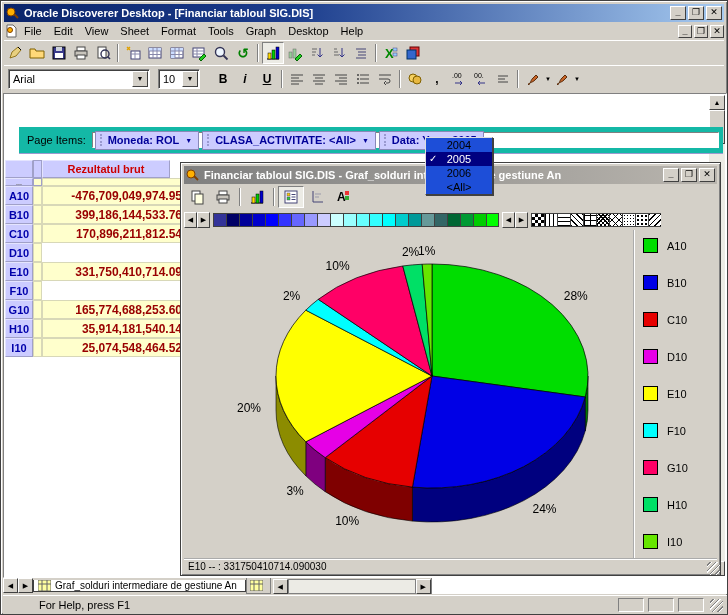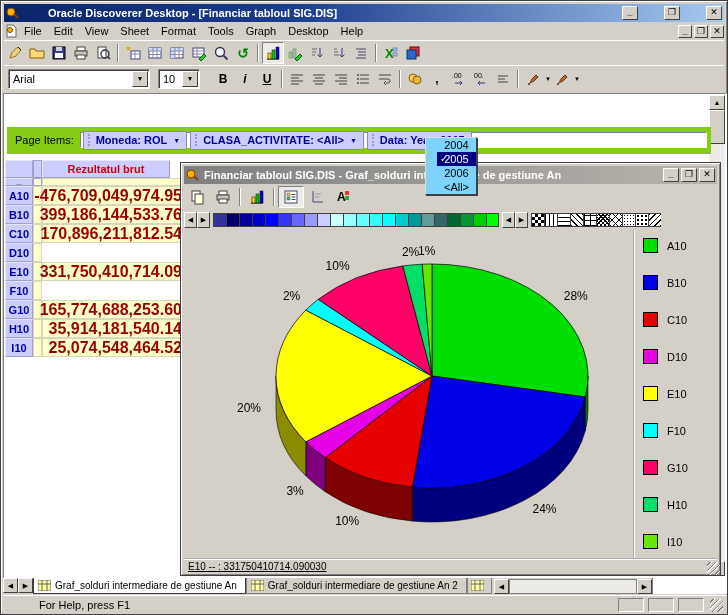--- a/index.html
+++ b/index.html
@@ -2,21 +2,21 @@
 <html><head>
 <meta charset="utf-8">
 <style>
   html,body{margin:0;padding:0;background:#808080;}
   *{box-sizing:border-box;}
   .app{position:relative;width:728px;height:615px;background:#D4D0C8;
        font-family:"Liberation Sans","DejaVu Sans",sans-serif;font-size:11px;color:#000;
        border:1px solid #404040;box-shadow:inset 1px 1px 0 #fff,inset -1px -1px 0 #808080;overflow:hidden;}
   
   .titlebar{position:absolute;left:3px;top:3px;right:3px;height:18px;
-     background:linear-gradient(90deg,#0A246A,#1B3C8C 40%,#A6CAF0);display:flex;align-items:center;padding:0 2px;gap:24px;}
+     background:linear-gradient(90deg,#0A246A,#1B3C8C 40%,#A6CAF0);display:flex;align-items:center;padding:0 2px;}
   .titlebar .ttext{color:#fff;font-weight:bold;font-size:11px;margin-left:4px;flex:1;white-space:nowrap;overflow:hidden;}
   .winbtn{width:16px;height:14px;background:#D4D0C8;border:1px solid;border-color:#fff #404040 #404040 #fff;
      font-size:9px;line-height:11px;text-align:center;margin-left:2px;font-weight:bold;color:#000;}
   .appicon{width:14px;height:14px;flex:0 0 14px;}
   
   .menubar{position:absolute;left:3px;top:21px;right:3px;height:18px;display:flex;align-items:center;}
   .menu-items{display:flex;flex:1;}
   .menu-item{padding:1px 6px;cursor:default;}
   .mdi-btns{display:flex;}
   .mdi-btns .winbtn{width:14px;height:13px;}
@@ -42,21 +42,21 @@
   .sheet-title{position:absolute;left:1px;top:1px;width:704px;height:28px;background:#FFFFCC;
      border:1px solid #c0c0c0;display:flex;align-items:center;justify-content:center;
      color:#000099;font-weight:bold;font-size:15px;letter-spacing:0.2px;}
   
   .vscroll{position:absolute;right:1px;top:1px;width:16px;height:481px;background:#ECEBE5;}
   .sbtn{width:16px;height:15px;background:#D4D0C8;border:1px solid;border-color:#fff #404040 #404040 #fff;
      font-size:7px;text-align:center;line-height:13px;color:#000;}
   .vscroll .thumb{width:16px;height:34px;background:#D4D0C8;border:1px solid;border-color:#fff #404040 #404040 #fff;}
   .vscroll .sbtn.down{position:absolute;bottom:0;}
   
-  .pagebar{position:absolute;left:3px;top:33px;width:704px;height:27px;background:#84cc16;
+  .pagebar{position:absolute;left:15px;top:33px;width:704px;height:27px;background:#14b8a6;
      display:flex;align-items:center;border-bottom:1px solid #9a9ad0;}
   .pagebar .plabel{padding:0 6px 0 8px;font-size:11px;}
   .pagewell{flex:1;height:16px;background:#fff;border:1px solid;border-color:#808080 #fff #fff #808080;
      display:flex;align-items:center;padding:1px 2px;margin-right:4px;}
   .pitem{height:19px;background:#CCCCFF;border:1px solid #8888b8;color:#000099;font-weight:bold;
      display:flex;align-items:center;padding:0 6px 0 4px;margin-right:3px;white-space:nowrap;}
   .pitem .handle{width:3px;height:12px;border-left:2px dotted #9a9ad0;margin-right:5px;}
   .pitem .arr{font-size:7px;margin-left:6px;color:#000099;}
   
   .sheettable{position:absolute;left:1px;top:66px;}
@@ -64,21 +64,21 @@
   .hcell,.rhcell{background:#CCCCFF;border:1px solid #a0a0c8;border-top-color:#e4e4ff;border-left-color:#e4e4ff;
      display:flex;align-items:center;justify-content:center;font-weight:bold;}
   .corner{width:28px;height:18px;}
   .ncell{width:9px;background:#CCCCFF;border:1px solid #a0a0c8;}
   .colhead{width:128px;height:18px;color:#CC0000;font-size:11px;}
   .minirow .corner{height:8px;font-size:7px;color:#777;}
   .minirow .ncell,.minirow .vcell{height:8px;background:#FFFFCC;}
   .rhcell{width:28px;height:19px;color:#0000AA;font-size:11px;}
   .nbody{width:9px;height:19px;background:#FFFFCC;border:1px solid #d8d8b8;}
   .vcell{width:144px;height:19px;background:#FFFFCC;border:1px solid #d8d8b8;color:#990000;font-weight:bold;
-     display:flex;align-items:center;justify-content:flex-end;padding-right:3px;font-size:16px;text-align:center;}
+     display:flex;align-items:center;justify-content:flex-end;padding-right:3px;font-size:12px;text-align:center;}
   
   .gwin{position:absolute;left:176px;top:68px;width:541px;height:414px;background:#D4D0C8;
      border:1px solid #404040;box-shadow:inset 1px 1px 0 #fff,inset -1px -1px 0 #808080;z-index:10;}
   .gw-titlebar{position:absolute;left:3px;top:3px;right:3px;height:18px;
      background:linear-gradient(90deg,#7F7F7F,#B9B5AE);display:flex;align-items:center;padding:0 2px;}
   .gw-titlebar .ttext{color:#fff;font-weight:bold;font-size:11px;margin-left:4px;flex:1;white-space:nowrap;overflow:hidden;}
   .gw-toolbar{position:absolute;left:3px;top:21px;right:3px;height:26px;display:flex;align-items:center;}
   .gw-toolbar .tbtn{width:26px;height:22px;}
   .gw-palette{position:absolute;left:3px;top:47px;right:3px;height:20px;display:flex;align-items:center;}
   .pal-arr{width:13px;height:16px;background:#D4D0C8;border:1px solid;border-color:#fff #404040 #404040 #fff;
@@ -86,26 +86,26 @@
   .swatch{width:13px;height:14px;border:1px solid #404040;border-right:none;}
   .swatch:last-of-type{border-right:1px solid #404040;}
   .patch{width:13px;height:14px;border:1px solid #404040;border-right:none;background-color:#fff;}
   .gw-chart{position:absolute;left:3px;top:67px;width:449px;height:330px;background:#D4D0C8;}
   .gw-legend{position:absolute;left:452px;top:67px;right:3px;height:330px;background:#D4D0C8;
      border-left:2px groove #fff;padding-top:8px;}
   .legend-item{display:flex;align-items:center;height:15px;margin:0 0 22px 8px;}
   .lg-box{width:15px;height:15px;border:1px solid #000;margin-right:9px;flex:0 0 15px;}
   .lg-label{font-size:11px;}
   .gw-status{position:absolute;left:3px;bottom:3px;right:3px;height:14px;border-top:2px groove #fff;
-     display:flex;align-items:center;padding:0 4px;font-size:10px;text-decoration:underline;}
+     display:flex;align-items:center;padding:0 4px;font-size:10px;}
   .grip{position:absolute;right:0;bottom:0;width:13px;height:13px;
      background:repeating-linear-gradient(135deg,transparent 0 2px,#808080 2px 3px,#fff 3px 4px);}
   
-  .ydrop{position:absolute;left:424px;top:136px;width:52px;background:#7dd3fc;border:1px solid;
-     border-color:#dcdcdc #404040 #404040 #dcdcdc;box-shadow:1px 1px 0 #404040;z-index:50;padding-left:11px;}
+  .ydrop{position:absolute;left:424px;top:136px;width:68px;background:#1d4ed8;border:1px solid;
+     border-color:#dcdcdc #404040 #404040 #dcdcdc;box-shadow:1px 1px 0 #404040;z-index:50;}
   .dd-item{position:relative;height:14px;line-height:14px;text-align:center;font-size:11px;color:#000;}
   .dd-item.selected{background:#000080;color:#fff;}
   .dd-item .chk{position:absolute;left:3px;top:0;font-size:10px;}
   
   .tabrow{position:absolute;left:2px;top:577px;width:724px;height:16px;background:#D4D0C8;display:flex;align-items:stretch;}
   .tab-arr{width:15px;height:15px;background:#D4D0C8;border:1px solid;border-color:#fff #404040 #404040 #fff;
      font-size:7px;text-align:center;line-height:13px;}
   .tab{display:flex;align-items:center;padding:0 8px 0 4px;border:1px solid #808080;border-top:none;
      background:#D4D0C8;font-size:10px;white-space:nowrap;}
   .tab.active{background:#fff;border-color:#404040;}
@@ -634,34 +634,27 @@
   <div class="ydrop" id="year-dropdown">
       <div class="dd-item"><span>2004</span></div>
       <div class="dd-item selected"><span class="chk">✓</span><span>2005</span></div>
       <div class="dd-item"><span>2006</span></div>
       <div class="dd-item"><span>&lt;All&gt;</span></div>
     </div>
 
   <div class="tabrow">
     <span class="tab-arr">◀</span>
     <span class="tab-arr">▶</span>
-    <span id="tabs" style="display:flex;">
+    <span id="tabs" style="display:flex;align-items:center;">
         <span class="tab active">
           <svg viewBox="0 0 13 11">
             <rect x="0" y="0" width="13" height="11" fill="#ffffa0" stroke="#666"></rect>
             <path d="M0 4h13M4 0v11M9 0v11" stroke="#666" fill="none"></path>
           </svg>
           <span>Graf_solduri intermediare de gestiune An</span>
-        </span>
-        <span class="tab">
-          <svg viewBox="0 0 13 11">
-            <rect x="0" y="0" width="13" height="11" fill="#ffffa0" stroke="#666"></rect>
-            <path d="M0 4h13M4 0v11M9 0v11" stroke="#666" fill="none"></path>
-          </svg>
-          <span>Graf_solduri intermediare de gestiune An 2</span>
         </span>
       </span>
     <span class="tab" style="padding:0 3px;">
         <svg viewBox="0 0 13 11">
           <rect x="0" y="0" width="13" height="11" fill="#ffffa0" stroke="#666"></rect>
           <path d="M0 4h13M4 0v11M9 0v11" stroke="#666"></path>
         </svg>
       </span>
     <span class="hscroll">
       <span class="tab-arr">◀</span>

